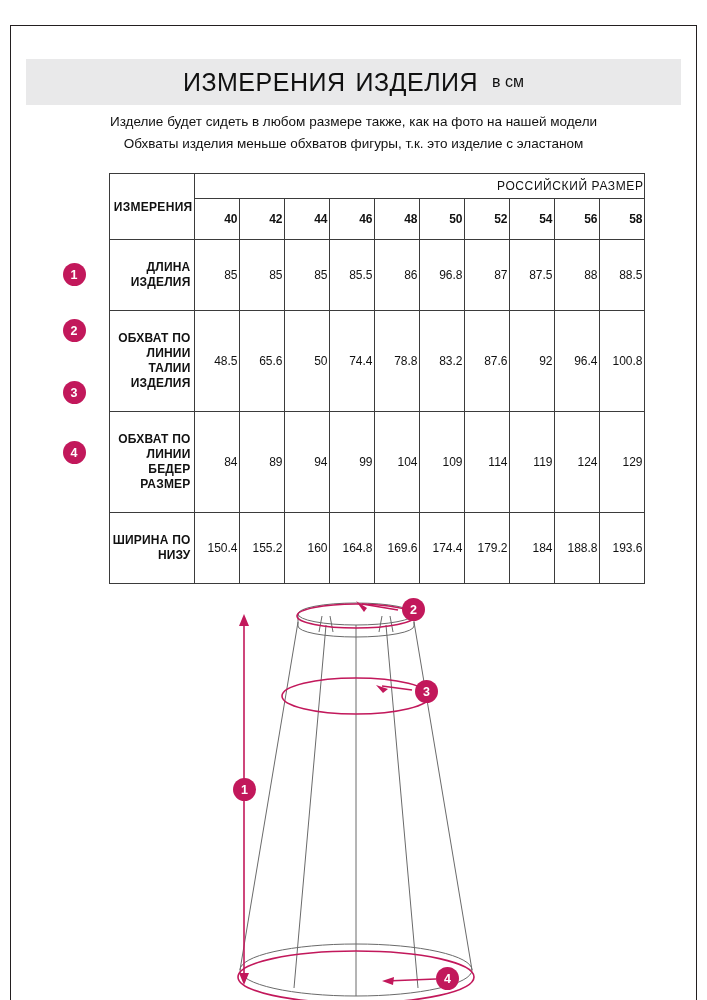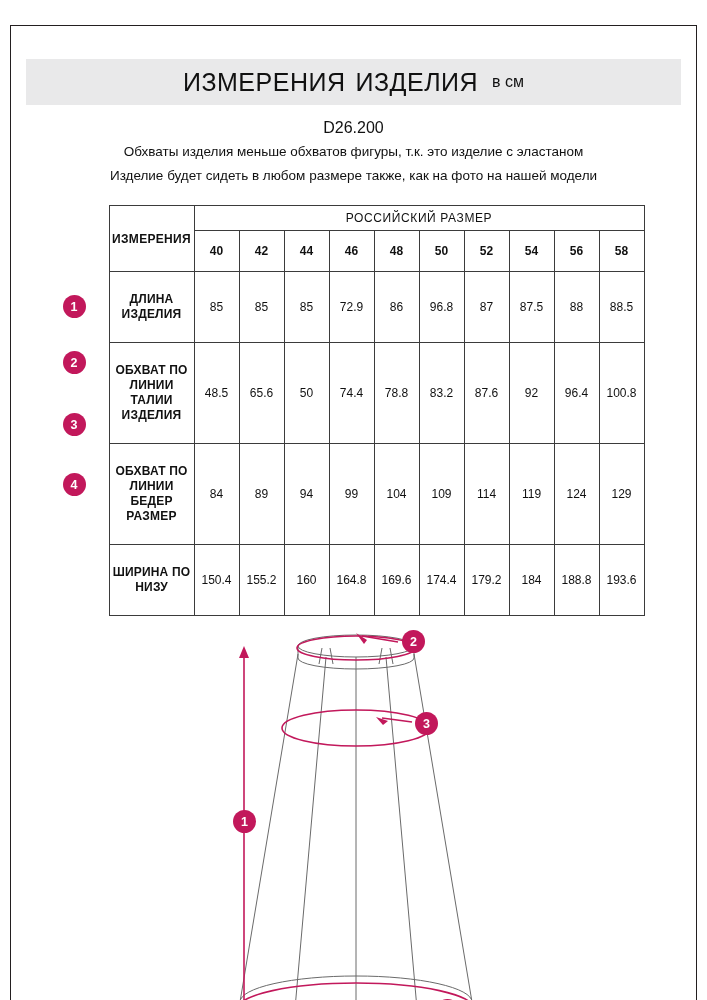--- a/index.html
+++ b/index.html
@@ -86,21 +86,21 @@
     display: flex;
     justify-content: center;
     position: relative;
   }
   table.sizes {
     border-collapse: collapse;
     table-layout: fixed;
   }
   table.sizes th, table.sizes td {
     border: 1px solid #3b3b3b;
-    text-align: center;
+    text-align: right;
     vertical-align: middle;
     font-size: 12px;
     color: #111;
   }
   th.corner {
     width: 82px;
     font-size: 10.5px;
     font-weight: bold;
     letter-spacing: 0.3px;
   }
@@ -194,23 +194,22 @@
   <div class="page-border"></div>
 
   <div class="content">
 
     <div class="title-bar">
       <span class="title-main">ИЗМЕРЕНИЯ</span>
       <span class="title-strong">ИЗДЕЛИЯ</span>
       <span class="title-units">в см</span>
     </div>
 
-    <div class="model-code">D26.200</div>
+    <div class="subline">Изделие будет сидеть в любом размере также, как на фото на нашей  модели</div>
     <div class="subline second">Обхваты изделия меньше обхватов фигуры, т.к. это изделие с эластаном</div>
-    <div class="subline">Изделие будет сидеть в любом размере также, как на фото на нашей  модели</div>
 
     <div class="table-wrap">
       <div class="gutter">
         <div class="bullet" style="top:90px;">1</div>
         <div class="bullet" style="top:146px;">2</div>
         <div class="bullet" style="top:208px;">3</div>
         <div class="bullet" style="top:268px;">4</div>
       </div>
 
       <table class="sizes">
@@ -230,21 +229,21 @@
           <th class="size-num">54</th>
           <th class="size-num">56</th>
           <th class="size-num">58</th>
         </tr>
 
         <tr class="r1">
           <td class="rowlabel">ДЛИНА ИЗДЕЛИЯ</td>
           <td class="val">85</td>
           <td class="val">85</td>
           <td class="val">85</td>
-          <td class="val">72.9</td>
+          <td class="val">85.5</td>
           <td class="val">86</td>
           <td class="val">96.8</td>
           <td class="val">87</td>
           <td class="val">87.5</td>
           <td class="val">88</td>
           <td class="val">88.5</td>
         </tr>
 
         <tr class="r2">
           <td class="rowlabel">ОБХВАТ ПО ЛИНИИ ТАЛИИ ИЗДЕЛИЯ</td>

